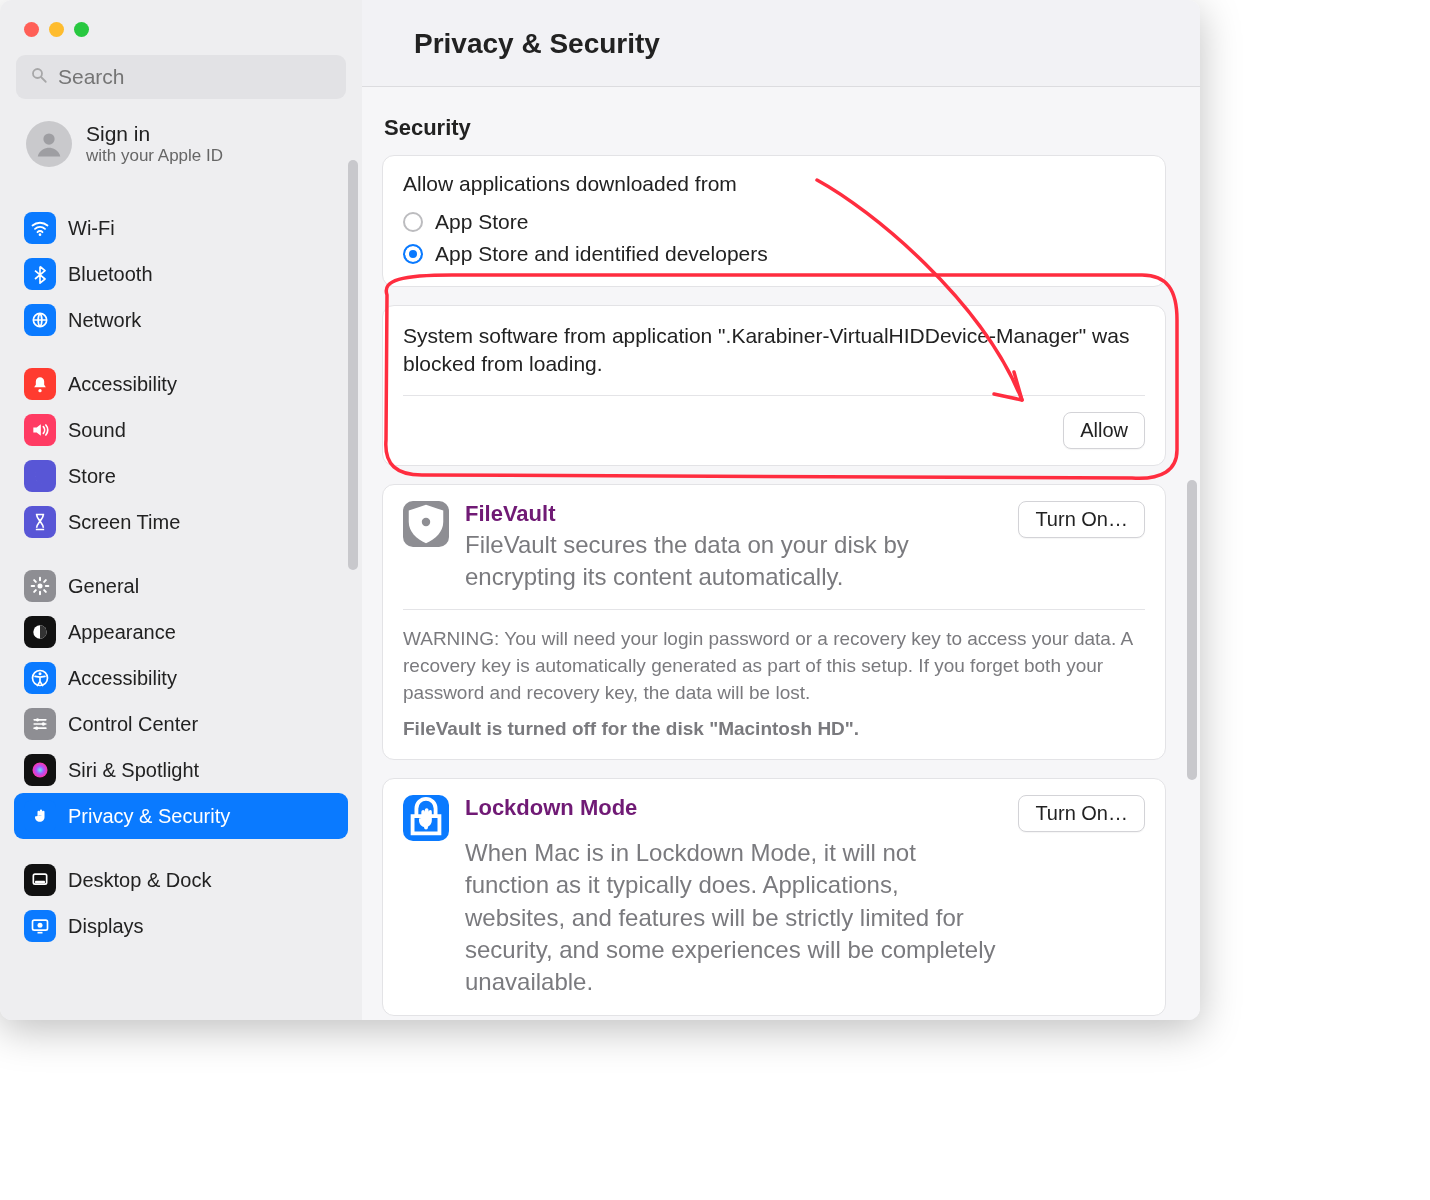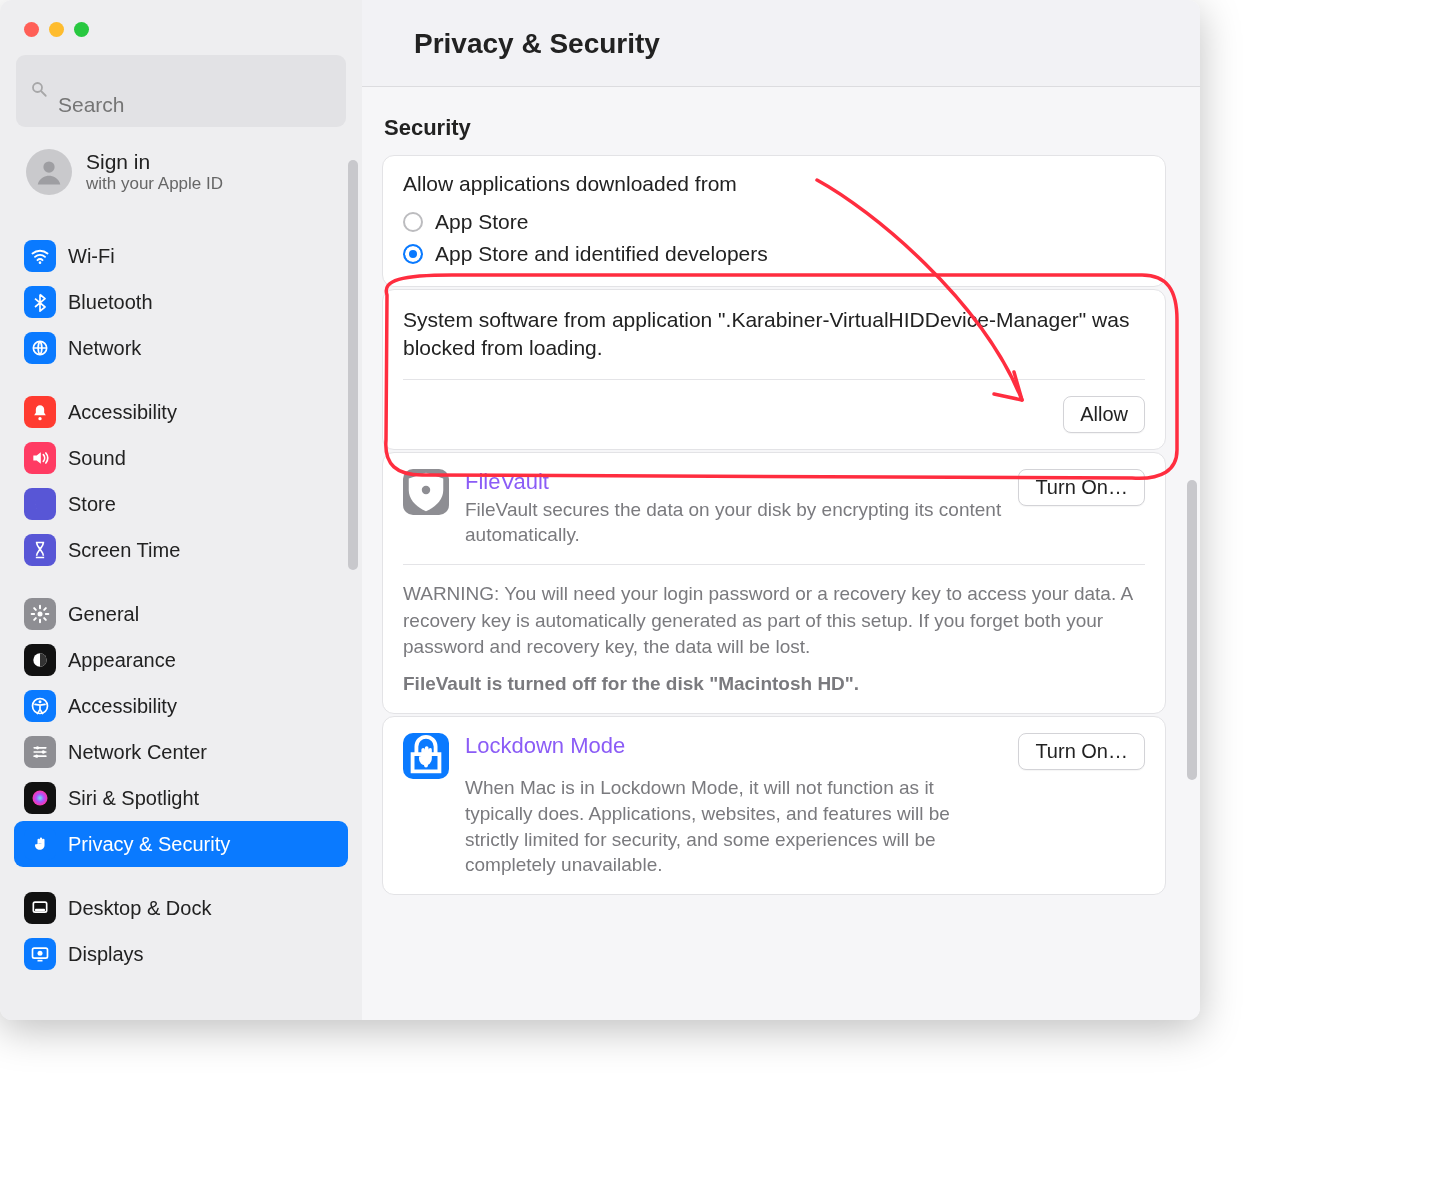--- a/index.html
+++ b/index.html
@@ -8,50 +8,50 @@
 .outer { padding:0; width:1430px; height:1200px; display:flex; align-items:flex-start; justify-content:flex-start; }
 
 
 .sidebar { width:362px; background:#eeeef0; display:flex; flex-direction:column; position:relative; }
 .traffic { display:flex; gap:10px; padding:22px 0 0 24px; }
 .dot { width:15px; height:15px; border-radius:50%; }
 .dot.red{background:#ff5f57;} .dot.yellow{background:#febc2e;} .dot.green{background:#28c840;}
 .search-wrap{ padding:18px 16px 8px 16px; }
 .search { display:flex; align-items:center; gap:10px; background:#e2e2e5; border-radius:9px; padding:10px 14px; }
 .search svg{ width:18px; height:18px; opacity:.55;}
-.search input{ border:none; background:transparent; font-size:21px; color:#15803d; outline:none; width:100%;margin-top:28px; }
+.search input{ border:none; background:transparent; font-size:21px; color:#15803d; outline:none; width:100%; }
 .signin{ display:flex; align-items:center; gap:14px; padding:14px 22px 20px 26px;}
 .avatar{ width:46px;height:46px;border-radius:50%;background:#c9c9cc;display:flex;align-items:center;justify-content:center;}
 .avatar svg{width:30px;height:30px;fill:#9e9ea2;}
 .signin-title{font-size:21px;color:#222;}
 .signin-sub{font-size:17px;color:#666;}
 .nav{ padding:0 14px 10px 14px; overflow:hidden;}
 .group{ margin-top:18px;}
 .item{ display:flex;align-items:center;gap:12px;padding:7px 10px;border-radius:9px;font-size:20px;color:#222;cursor:default;}
 .item.selected{ background:#0a7aff;color:#fff;}
 .icon{ width:32px;height:32px;border-radius:8px;display:flex;align-items:center;justify-content:center;flex:0 0 32px;}
 .icon svg{width:20px;height:20px;fill:#fff;}
 .sb-scroll{position:absolute;right:4px;top:160px;width:10px;height:410px;background:#c8c8cc;border-radius:5px;}
 
 
 .main{ flex:1; background:#f6f6f8; display:flex; flex-direction:column; position:relative;}
 .titlebar{ padding:28px 0 26px 52px; font-size:28px; font-weight:700; color:#222; border-bottom:1px solid #dcdcdf; background:#f2f2f5;}
 .content{ padding:28px 34px 0 20px; overflow:hidden; position:relative;}
 .section-h{ font-size:22px; font-weight:700; color:#222; padding:0 0 14px 2px;}
-.card{ background:#fff; border:1px solid #e3e3e6; border-radius:12px; padding:16px 20px; margin-bottom:2px;}
+.card{ background:#fff; border:1px solid #e3e3e6; border-radius:12px; padding:16px 20px; margin-bottom:18px;}
 .card .label{ font-size:21px; color:#222; margin-bottom:10px;}
 .rad{ display:flex; align-items:center; gap:12px; font-size:21px; color:#222; padding:4px 0;}
 .rad .circle{ width:20px;height:20px;border-radius:50%;border:2px solid #bcbcbf;background:#fff;flex:0 0 20px;}
 .rad.on .circle{ border-color:#0a7aff; background:#0a7aff; box-shadow:inset 0 0 0 4px #fff;}
 .blocked-msg{ font-size:21px; color:#222; line-height:1.35;}
 .hr{ height:1px;background:#e4e4e7;margin:16px 0;}
 .right{ display:flex; justify-content:flex-end;}
 .btn{ background:#fff;border:1px solid #d3d3d7;border-radius:8px;padding:6px 16px;font-size:20px;color:#222;box-shadow:0 1px 1px rgba(0,0,0,.04);}
-.feature-title{font-size:22px;font-weight:400;color:#8b5cf6;}
-.feature-desc{font-size:19px;color:#7a7a7e;line-height:1.35;margin-top:2px;}
+.feature-title{font-size:22px;font-weight:700;color:#701a75;}
+.feature-desc{font-size:24px;color:#7a7a7e;line-height:1.35;margin-top:2px;}
 .warn{font-size:19px;color:#7a7a7e;line-height:1.4;margin-top:14px;}
 .main-scroll{position:absolute;right:3px;top:480px;width:10px;height:300px;background:#c8c8cc;border-radius:5px;}
 
 
 .anno{position:absolute;pointer-events:none;z-index:50;}
 .anno svg{overflow:visible;}
 </style>
 </head>
 <body>
 
@@ -183,21 +183,21 @@
             </div>
             <div class="item">
               <div class="icon" style="background: rgb(142, 142, 147);">
                 <svg viewBox="0 0 24 24">
                   <path d="M5 7h14M5 12h14M5 17h14" stroke="#fff" stroke-width="2" stroke-linecap="round"></path>
                   <circle cx="9" cy="7" r="2" fill="#fff"></circle>
                   <circle cx="16" cy="12" r="2" fill="#fff"></circle>
                   <circle cx="8" cy="17" r="2" fill="#fff"></circle>
                 </svg>
               </div>
-              <span>Network Center</span>
+              <span>Control Center</span>
             </div>
             <div class="item">
               <div class="icon" style="background: rgb(17, 17, 17);">
                 <svg viewBox="0 0 24 24">
                   <circle cx="12" cy="12" r="9" fill="url(#sg)"></circle>
                   <defs>
                     <radialGradient id="sg">
                       <stop offset="0" stop-color="#6ee"></stop>
                       <stop offset=".5" stop-color="#a5f"></stop>
                       <stop offset="1" stop-color="#f3a"></stop>

